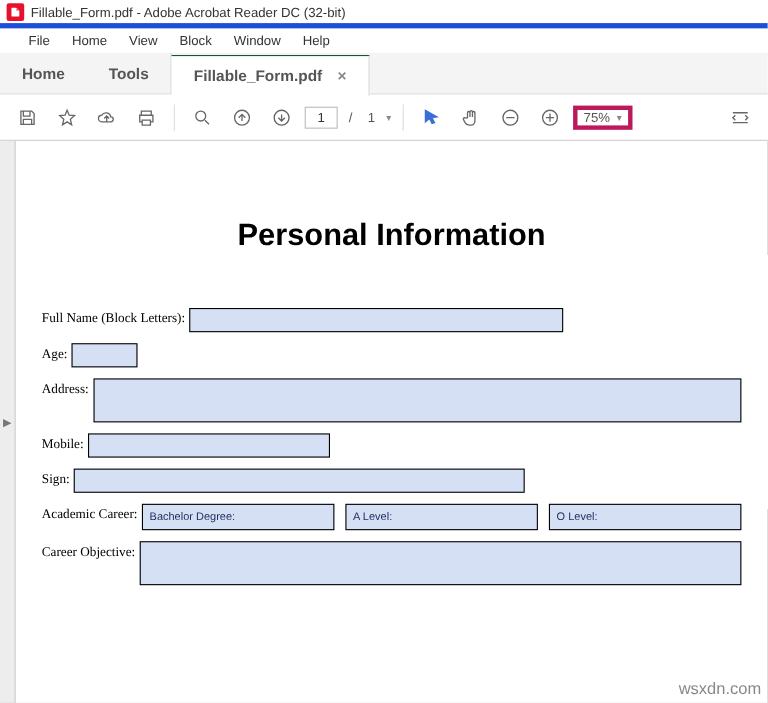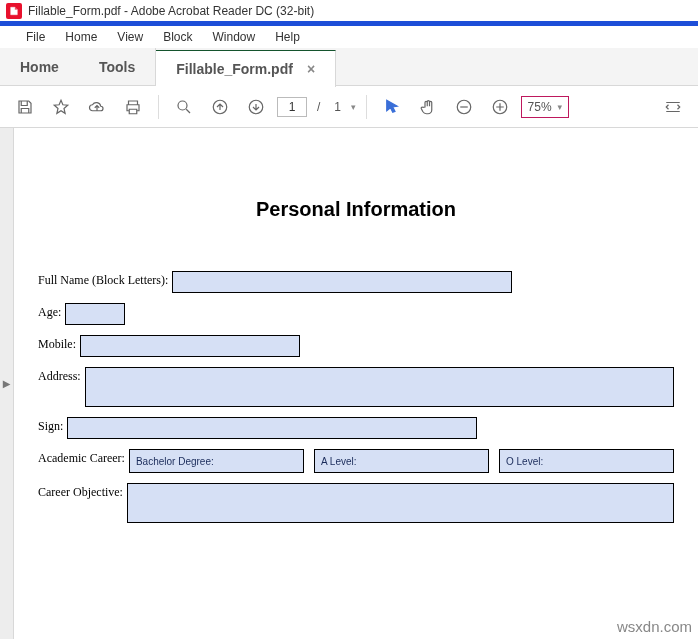--- a/index.html
+++ b/index.html
@@ -19,30 +19,30 @@
   .tabbar .tab .close { margin-left: 14px; font-size: 14px; color: #888; }
   .tabbar .sep { width: 1px; background: #d8d8d8; }
 
   .toolbar { height: 42px; background: #fff; border-bottom: 1px solid #d8d8d8; display: flex; align-items: center; padding: 0 10px; gap: 6px; }
   .toolbar .tbtn { width: 30px; height: 30px; display: flex; align-items: center; justify-content: center; color: #555; cursor: default; }
   .toolbar .tbtn svg { width: 18px; height: 18px; stroke: #666; fill: none; stroke-width: 1.6; }
   .toolbar .divider { width: 1px; height: 24px; background: #ddd; margin: 0 4px; }
   .toolbar .pagebox { width: 30px; height: 20px; border: 1px solid #bbb; text-align: center; font-size: 12px; line-height: 18px; }
   .toolbar .pagetot { font-size: 12px; color: #555; padding: 0 4px; }
   .toolbar .cursor-btn svg { stroke: #3a6fd8; fill: #3a6fd8; }
-  .toolbar .zoombox { display: flex; align-items: center; border: 1px solid #be185d; height: 22px; padding: 0 6px; font-size: 12px; color: #555; gap: 6px; }
+  .toolbar .zoombox { display: flex; align-items: center; border: 4px solid #be185d; height: 22px; padding: 0 6px; font-size: 12px; color: #555; gap: 6px; }
   .toolbar .chev { font-size: 9px; color: #888; }
 
   .workarea { position: absolute; top: 128px; left: 0; right: 0; bottom: 0; background: #9a9a9a; display: flex; }
   .gutter { width: 14px; background: #ededed; border-right: 1px solid #d8d8d8; display: flex; align-items: center; justify-content: center; }
   .gutter .tri { font-size: 10px; color: #777; cursor: default; }
   .pagewrap { flex: 1; background: #fff; margin: 0; overflow: hidden; position: relative; }
   .page { width: 100%; height: 100%; background: #fff; padding: 30px 24px 10px 24px; }
 
-  .page h1 { font-family: "Arial Black", Arial, sans-serif; font-weight: 900; font-size: 20px; text-align: center; margin: 40px 0 50px 0; color: #000; }
+  .page h1 { font-family: "Arial Black", Arial, sans-serif; font-weight: 900; font-size: 28px; text-align: center; margin: 40px 0 50px 0; color: #000; }
   .row { display: flex; align-items: flex-start; margin-bottom: 10px; }
   .lbl { font-family: "Times New Roman", serif; font-size: 12px; color: #000; padding-top: 2px; white-space: nowrap; }
   .field, .field-sm, .field-md, .field-lg, .field-tall, .field-line {
     background: #d6e0f5; border: 1px solid #000; margin-left: 4px;
   }
   .field-sm { width: 60px; height: 22px; }
   .field-md { width: 220px; height: 22px; }
   .field-lg { flex: 1; height: 22px; }
   .field-tall { flex: 1; height: 40px; }
   .field-line {
@@ -179,27 +179,27 @@
         <span class="lbl">Full Name (Block Letters):</span>
         <div class="field-lg" style="max-width:340px"></div>
       </div>
 
       <div class="row">
         <span class="lbl">Age:</span>
         <div class="field-sm"></div>
       </div>
 
       <div class="row">
+        <span class="lbl">Address:</span>
+        <div class="field-tall"></div>
+      </div>
+
+      <div class="row">
         <span class="lbl">Mobile:</span>
         <div class="field-md"></div>
-      </div>
-
-      <div class="row">
-        <span class="lbl">Address:</span>
-        <div class="field-tall"></div>
       </div>
 
       <div class="row">
         <span class="lbl">Sign:</span>
         <div class="field-lg" style="max-width:410px"></div>
       </div>
 
       <div class="row">
         <span class="lbl">Academic Career:</span>
         <div class="stack">

